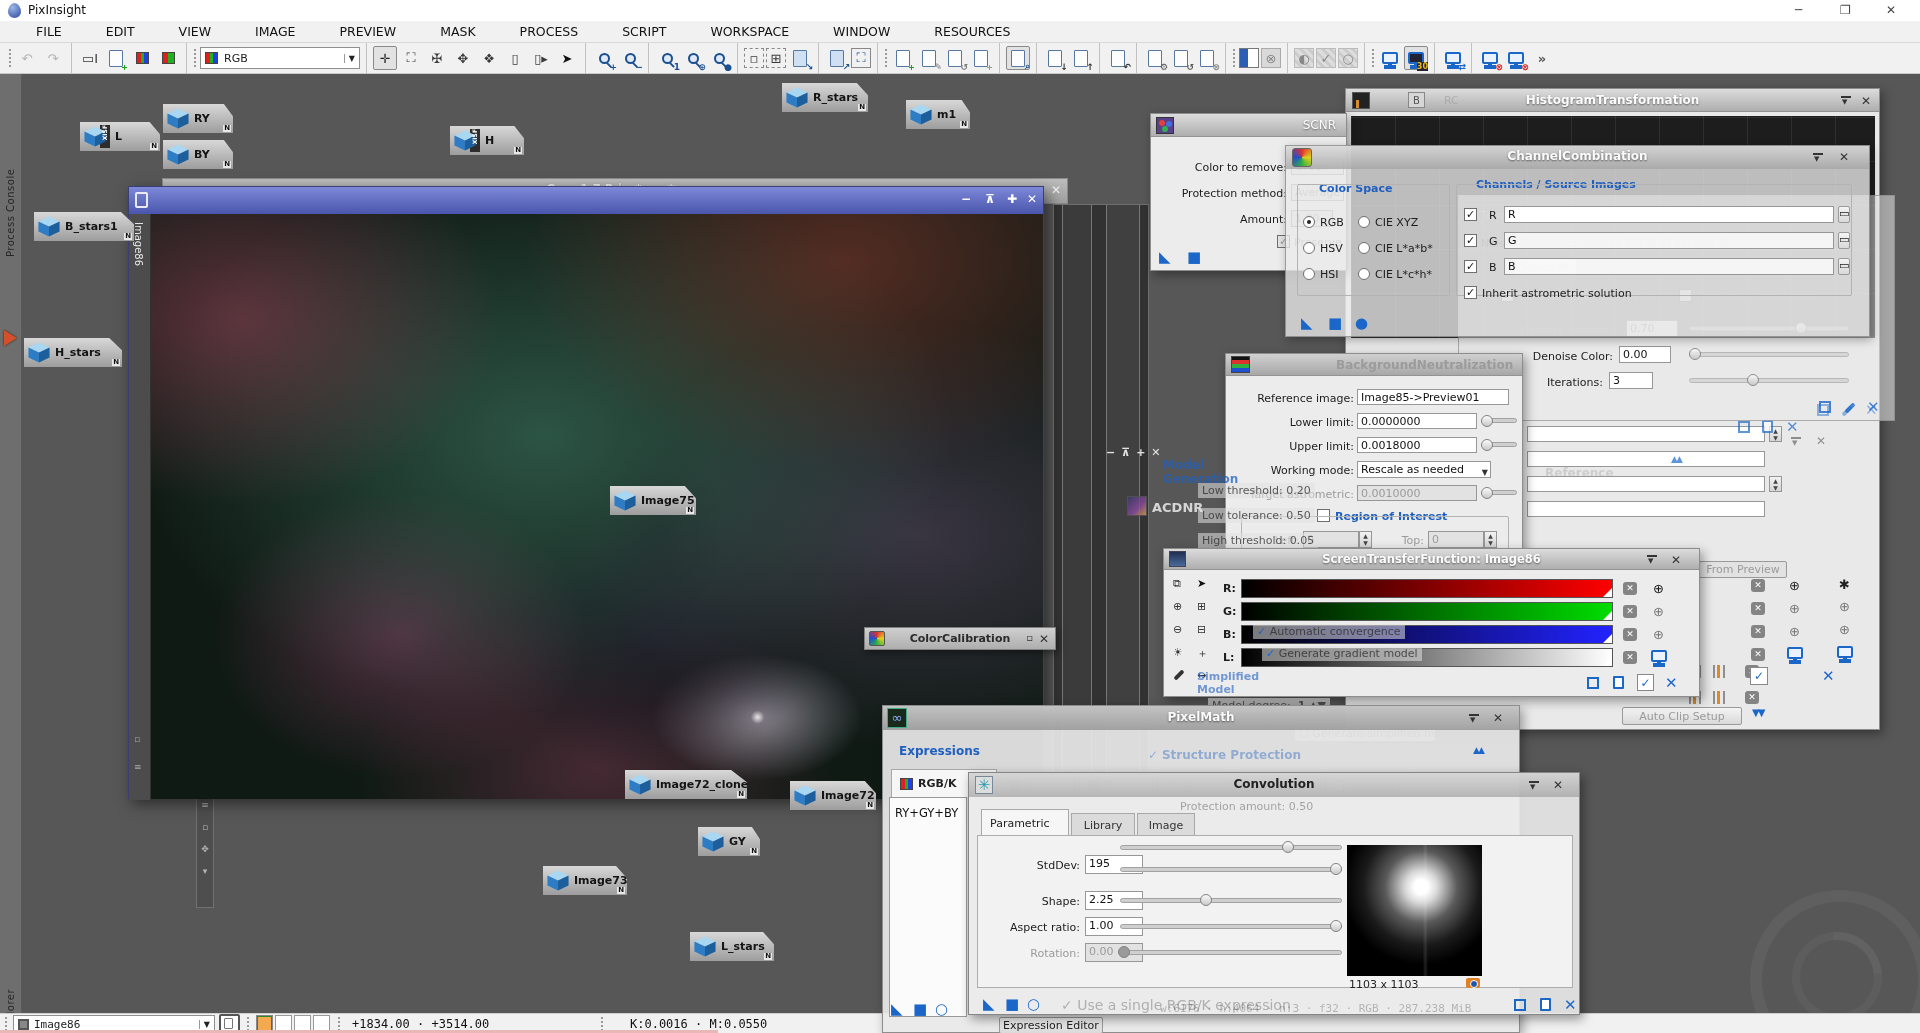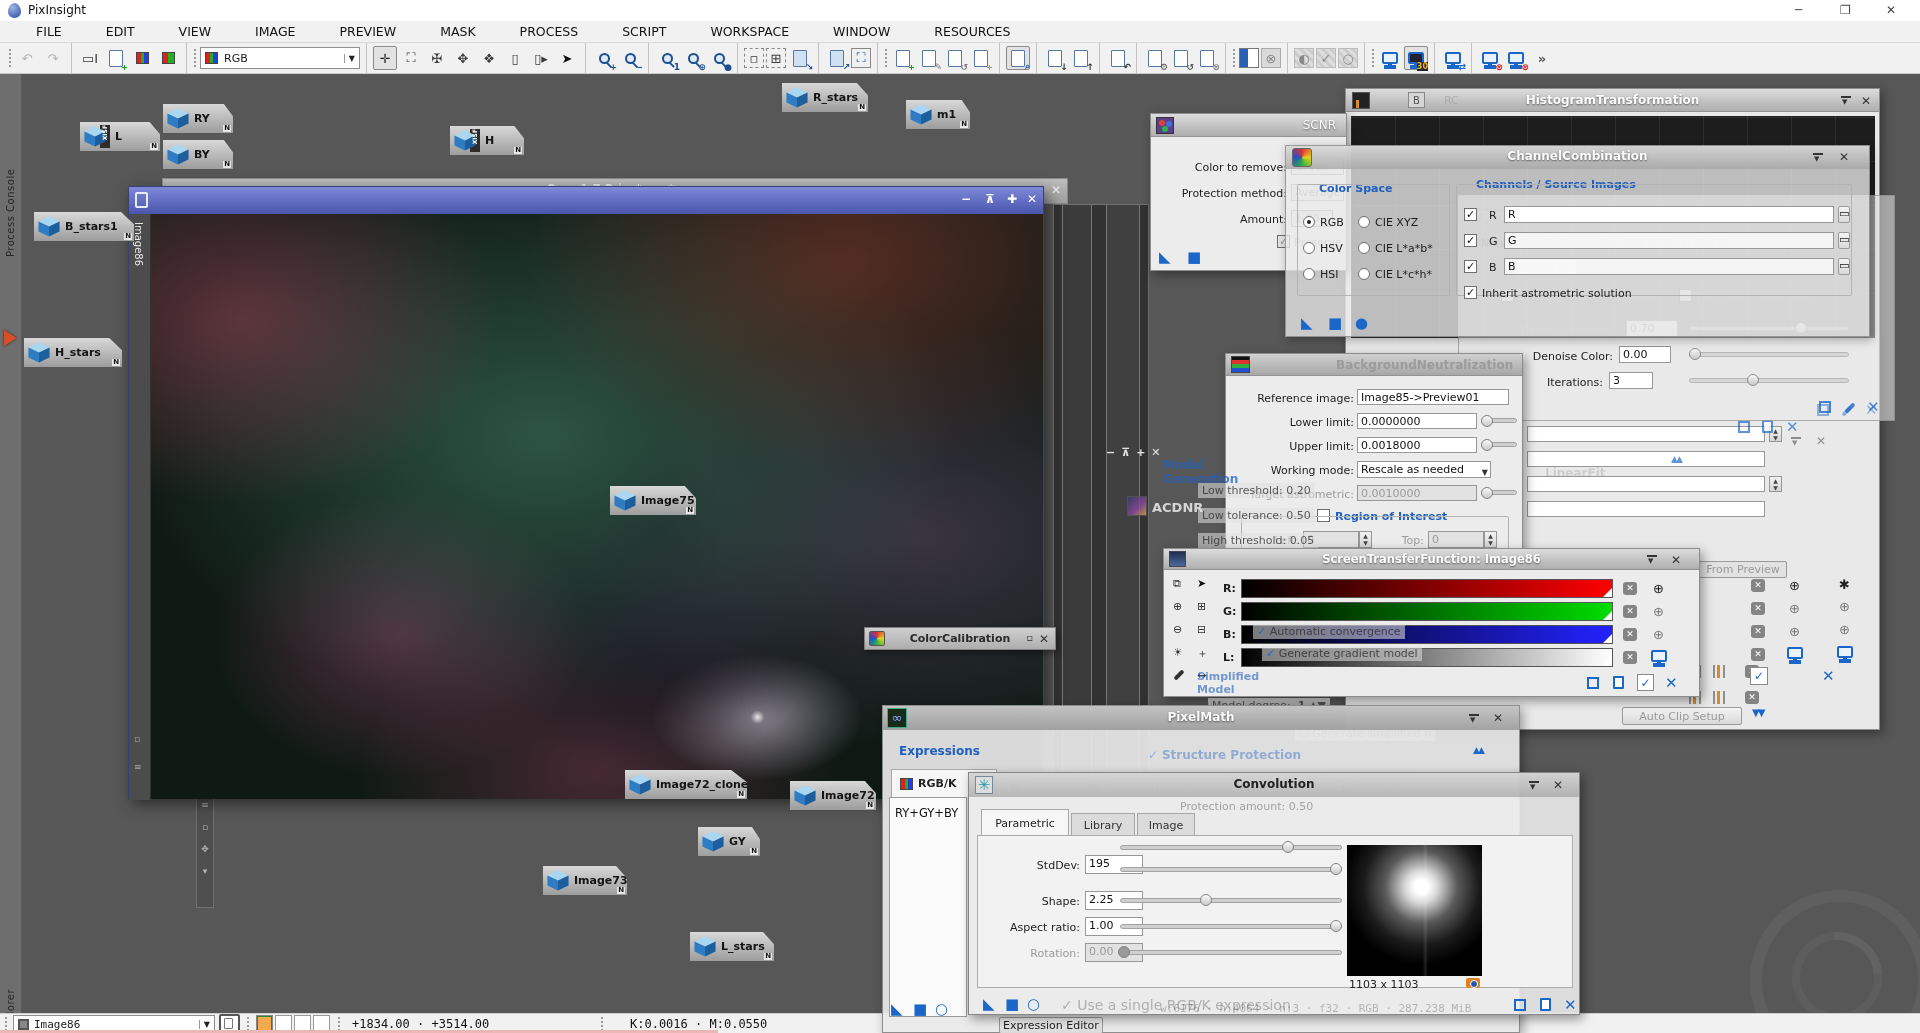--- a/index.html
+++ b/index.html
@@ -601,21 +601,21 @@
 
 <div class="a" style="z-index:10;pointer-events:none">
   <span class="a" style="left:1127px;top:496px;width:20px;height:20px;background:linear-gradient(135deg,#3a3a6a,#8a4a9a 60%,#d0a040);border:1px solid #555;opacity:.85;pointer-events:auto"></span>
   <span class="a" style="left:1152px;top:500px;font-weight:bold;color:rgba(255,255,255,.75);font-size:13px">ACDNR</span>
   <span class="a bhdr" style="left:1163px;top:458px;opacity:.75;font-size:12px">Model Generation</span>
   <span class="ghostchip" style="left:1198px;top:483px"><span>Low threshold:</span> <span>0.20</span></span>
   <span class="ghostchip" style="left:1198px;top:508px"><span>Low tolerance:</span> <span>0.50</span></span>
   <span class="ghostchip" style="left:1198px;top:533px"><span>High threshold:</span> <span>0.05</span></span>
   <span class="a" style="left:1106px;top:446px;color:rgba(255,255,255,.85);font-size:11px;letter-spacing:6px;font-weight:bold">−⊼+✕</span>
 </div>
-<span class="a dimt" style="left:1545px;top:466px;font-weight:bold;opacity:.35;z-index:10;font-size:12px">LinearFit</span>
+<span class="a dimt" style="left:1545px;top:466px;font-weight:bold;opacity:.35;z-index:10;font-size:12px">Reference</span>
 
 <div class="w" style="left:1163px;top:548px;width:537px;height:149px;z-index:11">
   <div class="tb" style="height:21px">
     <span class="a" style="left:5px;top:2px;width:17px;height:16px;background:linear-gradient(#203050,#4a6a9a);border:1px solid #445"></span>
     <span class="ttl" style="top:3px;font-size:11.5px">ScreenTransferFunction: Image86</span>
     <span class="pin" style="right:42px;top:6px"></span>
     <span class="xg" style="right:18px;top:5px"></span>
   </div>
   <span class="a" style="left:9px;top:28px;color:#333;font-size:11px">⧉</span>
     <span class="a" style="left:33px;top:28px;color:#111;font-size:11px">➤</span>
@@ -713,21 +713,21 @@
 </div>
 <span class="a" style="left:1160px;top:1002px;font-family:'DejaVu Sans Mono',monospace;font-size:11px;color:#333;opacity:.3;z-index:15;white-space:nowrap">w:6176 · h:4064 · n:3 · f32 · RGB · 287.238 MiB</span>
 
 <div class="a" style="left:968px;top:772px;width:612px;height:243px;background:rgba(236,236,236,.9);border:1px solid #868686;box-shadow:3px 4px 10px rgba(0,0,0,.4);z-index:14">
   <div class="a" style="left:0;top:0;right:0;height:24px;background:linear-gradient(rgba(205,205,205,.7),rgba(160,160,160,.7))">
     <span class="a" style="left:6px;top:3px;width:18px;height:18px;background:#ddd;border:1px solid #789;color:#2a9db0;font-size:15px;line-height:16px;text-align:center;font-weight:bold">✳</span>
     <span class="ttl" style="color:#222;text-shadow:none">Convolution</span>
     <span class="pin" style="right:40px;top:8px"></span>
     <span class="xg" style="right:16px;top:6px"></span>
   </div>
-  <div class="tabg tabw" style="left:12px;top:36px;width:88px;height:27px;justify-content:center">
+  <div class="tabg tabw" style="left:12px;top:36px;width:88px;height:27px;justify-content:flex-start">
       <span>Parametric</span>
     </div>
   <div class="tabg" style="left:102px;top:40px;width:64px;height:23px;justify-content:center">
       <span style="color:#333">Library</span>
     </div>
   <div class="tabg" style="left:168px;top:40px;width:58px;height:23px;justify-content:center">
       <span style="color:#333">Image</span>
     </div>
   <div class="a" style="left:8px;top:62px;width:596px;height:153px;background:#f2f2f2;border:1px solid #adadad">
     <span class="lbl ra" style="left:22px;top:23px;width:80px">StdDev:</span>

